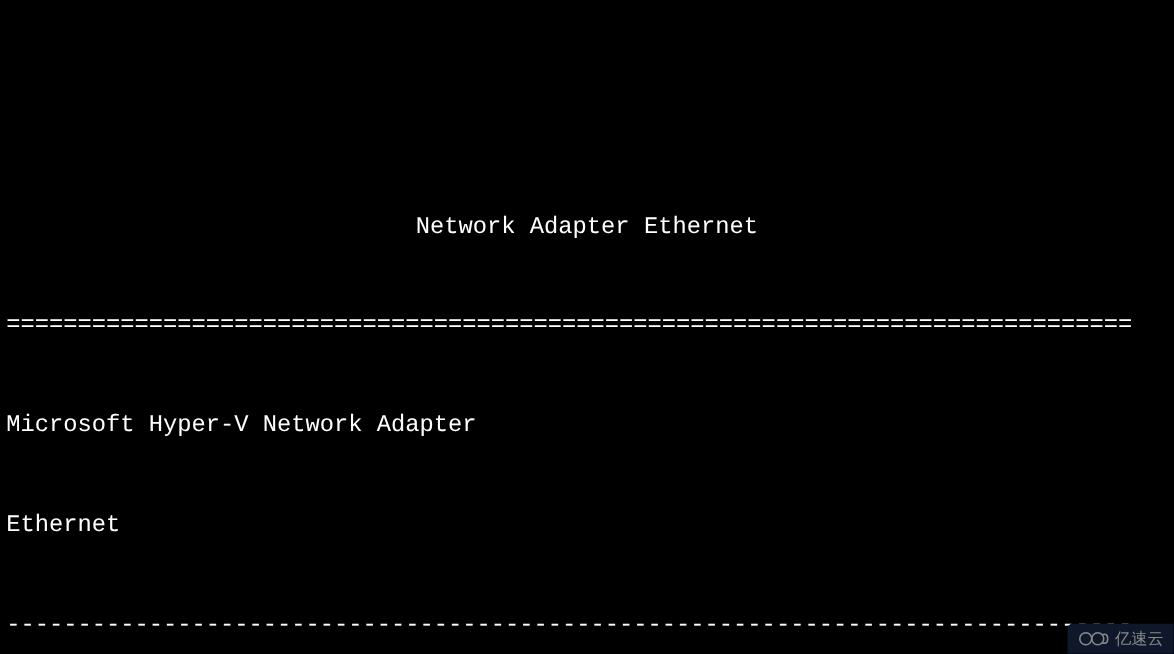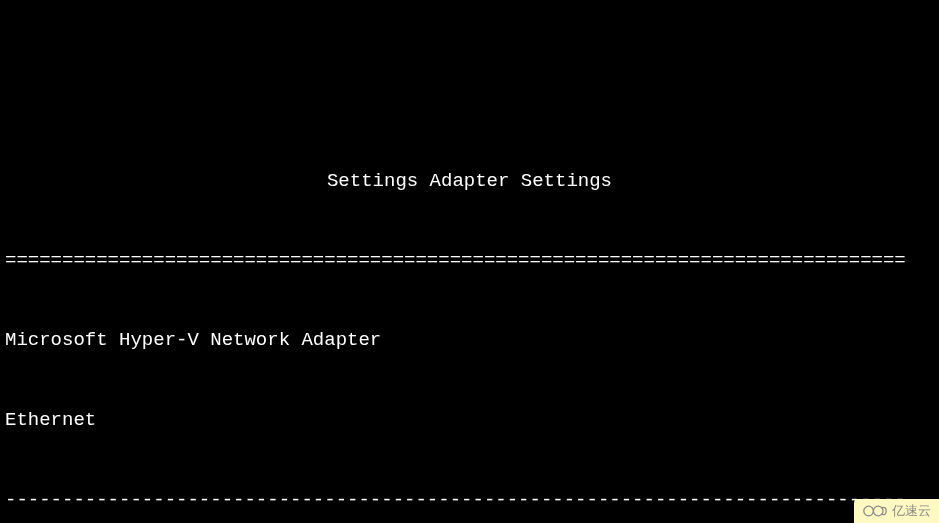--- a/index.html
+++ b/index.html
@@ -31,21 +31,21 @@
     }
     .divider-single {
       overflow: hidden;
       width: 100%;
     }
     .watermark {
       position: absolute;
       bottom: 0;
       right: 0;
       height: 24px;
-      background: #fef9c3;
+      background: #0f172a;
       border-top-left-radius: 4px;
       display: flex;
       align-items: center;
       padding: 2px 8px;
       gap: 4px;
     }
     .watermark-icon {
       width: 26px;
       height: 16px;
     }
@@ -55,21 +55,21 @@
       font-family: SimSun, "Microsoft YaHei", sans-serif;
       white-space: nowrap;
     }
   </style>
 </head>
 <body>
 
 
 
 <div class="screen">
-  <div class="title">Settings Adapter Settings</div>
+  <div class="title">Network Adapter Ethernet</div>
   <div class="divider-double">===============================================================================</div>
   <div>Microsoft Hyper-V Network Adapter</div>
   <div>Ethernet</div>
   <div class="divider-single">-------------------------------------------------------------------------------</div>
   
   
   
   
   
   

